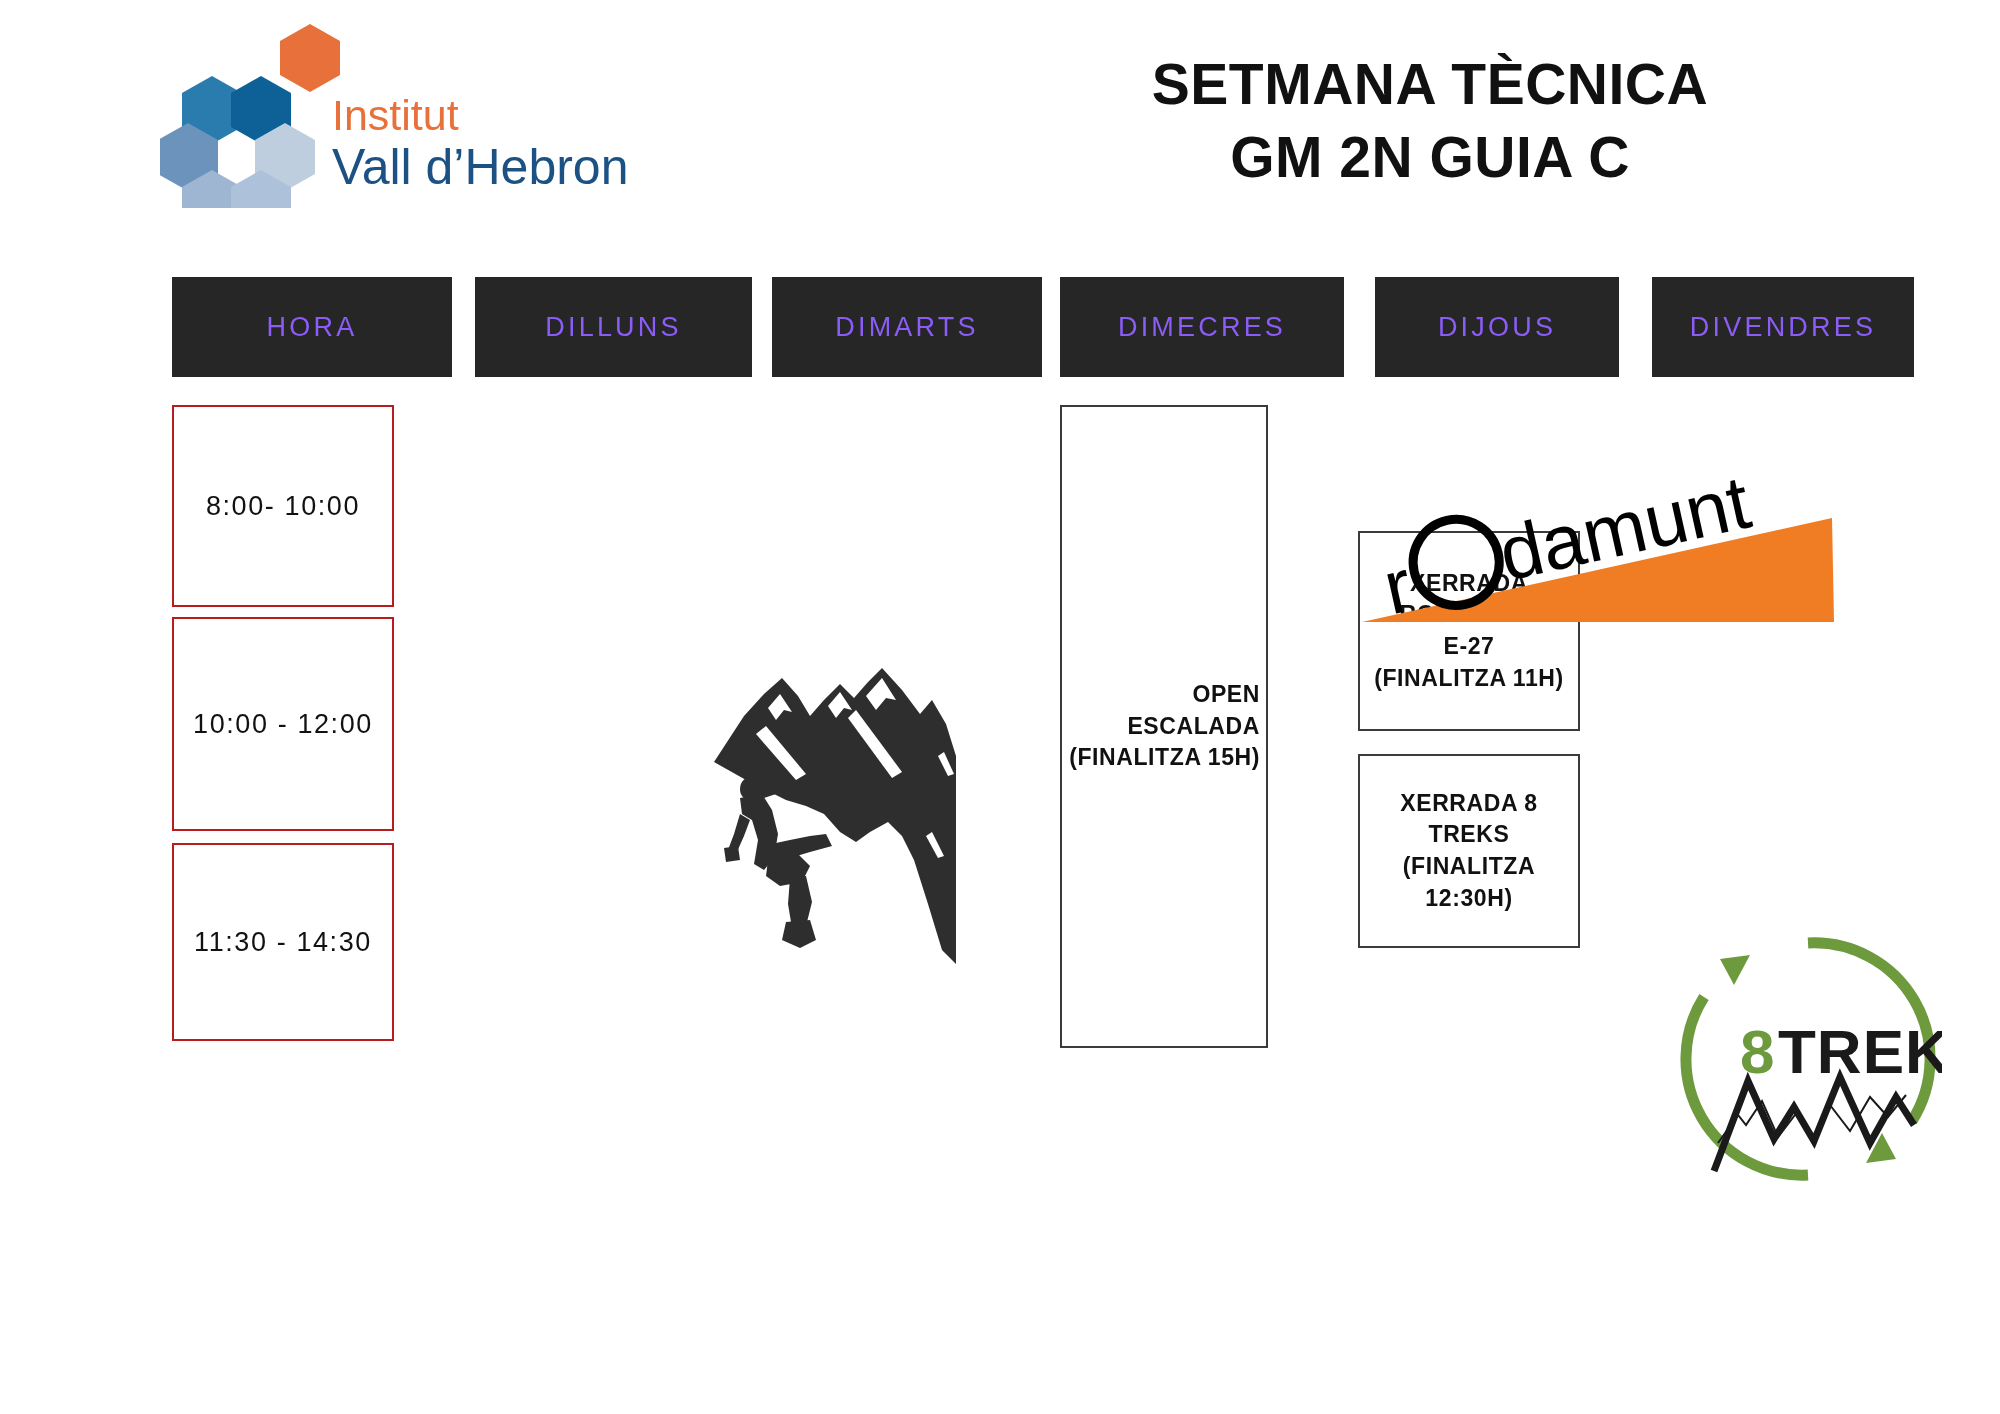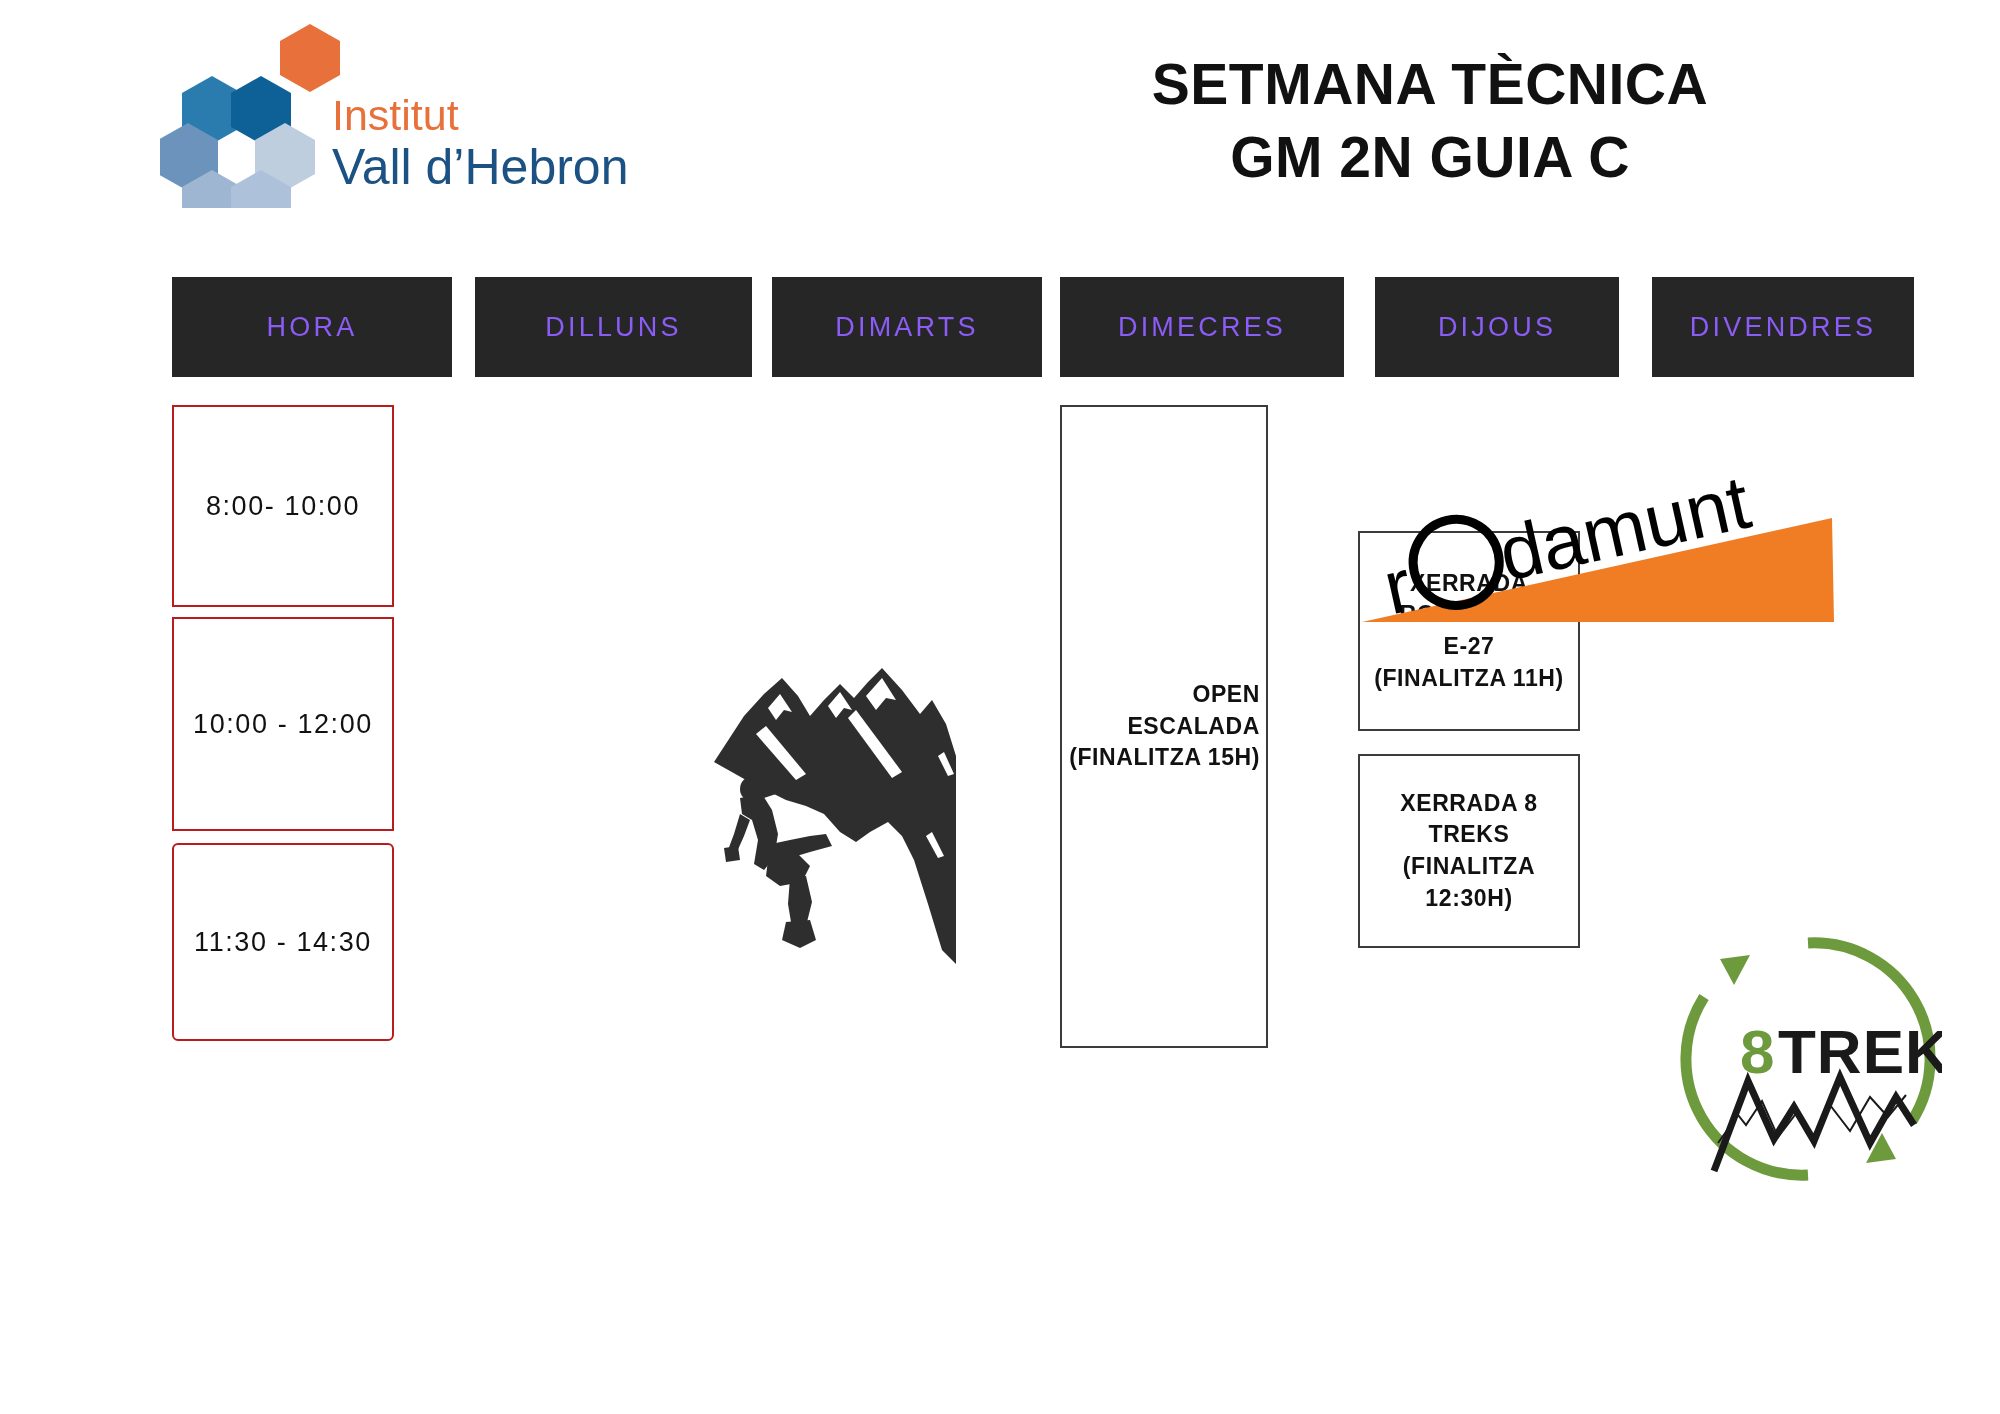--- a/index.html
+++ b/index.html
@@ -143,21 +143,21 @@
 
   <div class="head-cell" style="left:0px;width:280px;">HORA</div>
   <div class="head-cell" style="left:303px;width:277px;">DILLUNS</div>
   <div class="head-cell" style="left:600px;width:270px;">DIMARTS</div>
   <div class="head-cell" style="left:888px;width:284px;">DIMECRES</div>
   <div class="head-cell" style="left:1186px;width:244px;margin-left:17px;">DIJOUS</div>
   <div class="head-cell" style="left:1480px;width:262px;">DIVENDRES</div>
 
   <div class="time-cell" style="left:0px;top:128px;width:218px;height:198px;">8:00- 10:00</div>
   <div class="time-cell" style="left:0px;top:340px;width:218px;height:210px;">10:00 - 12:00</div>
-  <div class="time-cell" style="left:0px;top:566px;width:218px;height:194px;border-radius:6px;">11:30 - 14:30</div>
+  <div class="time-cell" style="left:0px;top:566px;width:218px;height:194px;">11:30 - 14:30</div>
 
   <div class="event-cell" style="left:888px;top:128px;width:208px;height:643px;text-align:right;">
     <div>
       <div>OPEN ESCALADA</div>
       <div>(FINALITZA 15H)</div>
     </div>
   </div>
 
   <div class="event-cell" style="left:1186px;top:254px;width:222px;height:200px;">
     <div>

